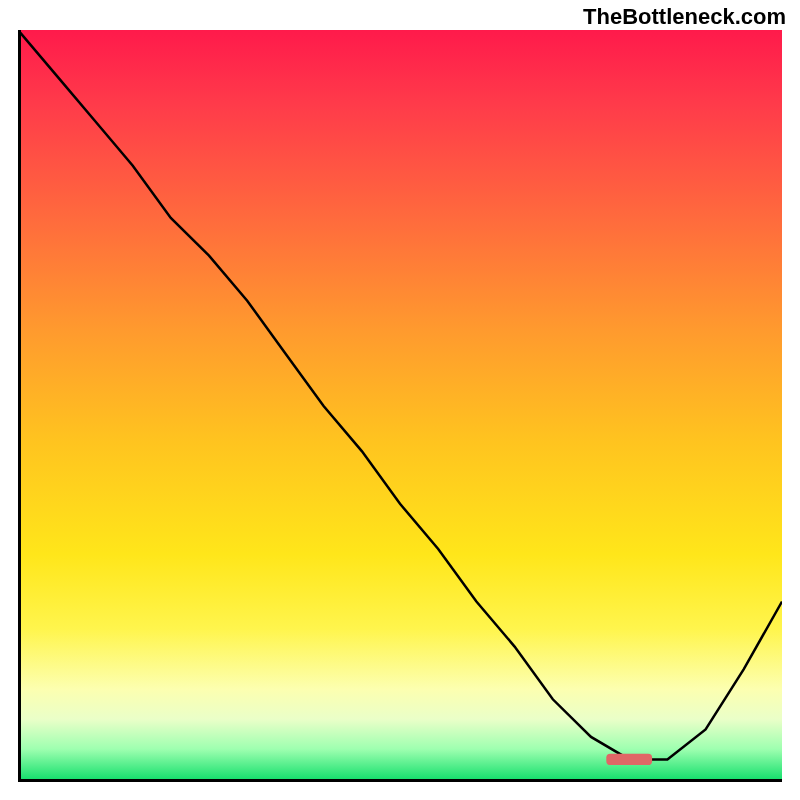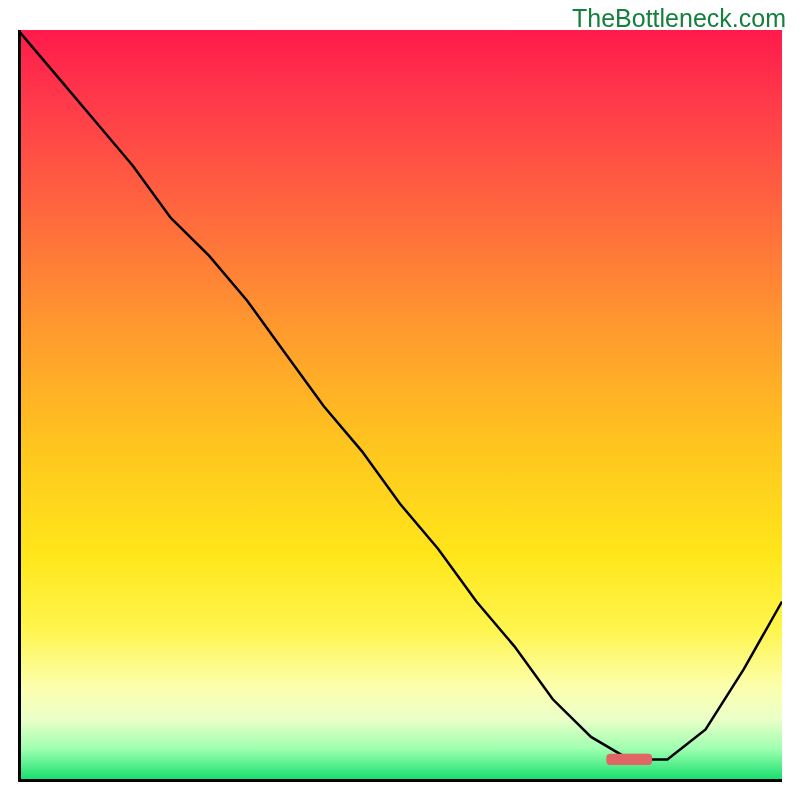--- a/index.html
+++ b/index.html
@@ -8,23 +8,23 @@
     width: 800px;
     height: 800px;
     background: #ffffff;
     font-family: Arial, Helvetica, sans-serif;
     position: relative;
   }
   .watermark {
     position: absolute;
     top: 4px;
     right: 14px;
-    color: #15803d;
-    font-size: 25px;
-    font-weight: 400;
+    color: #000000;
+    font-size: 22px;
+    font-weight: 700;
     font-family: Arial, sans-serif;
   }
   .chart-frame {
     position: absolute;
     left: 18px;
     top: 30px;
     width: 764px;
     height: 752px;
     border-left: 3px solid #000;
     border-bottom: 3px solid #000;

